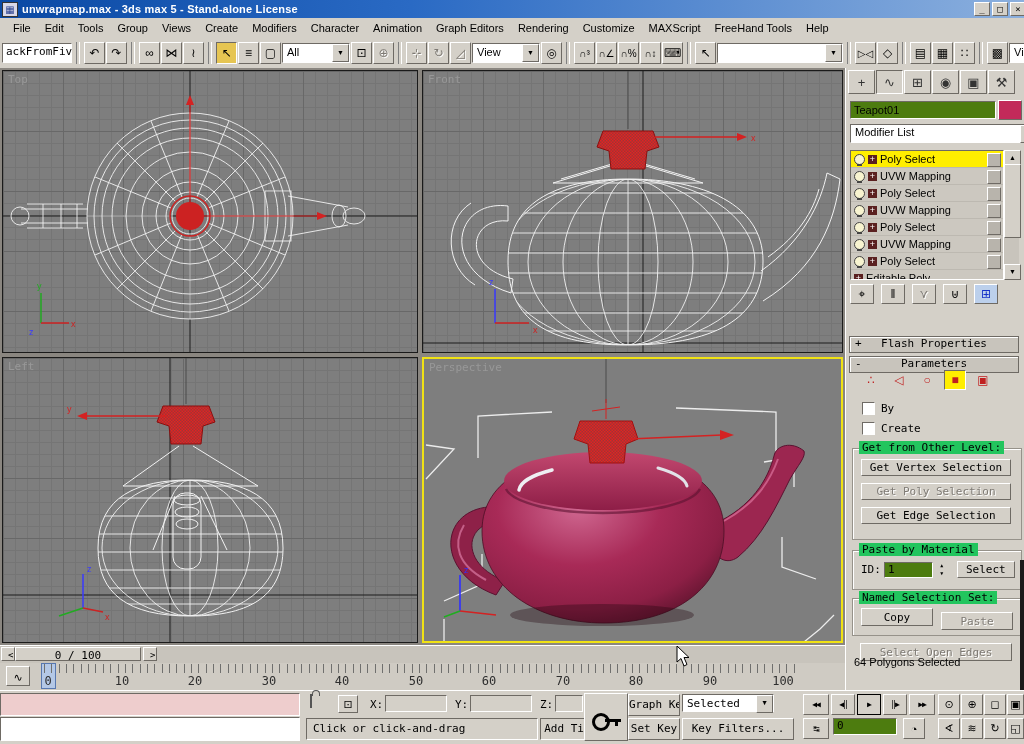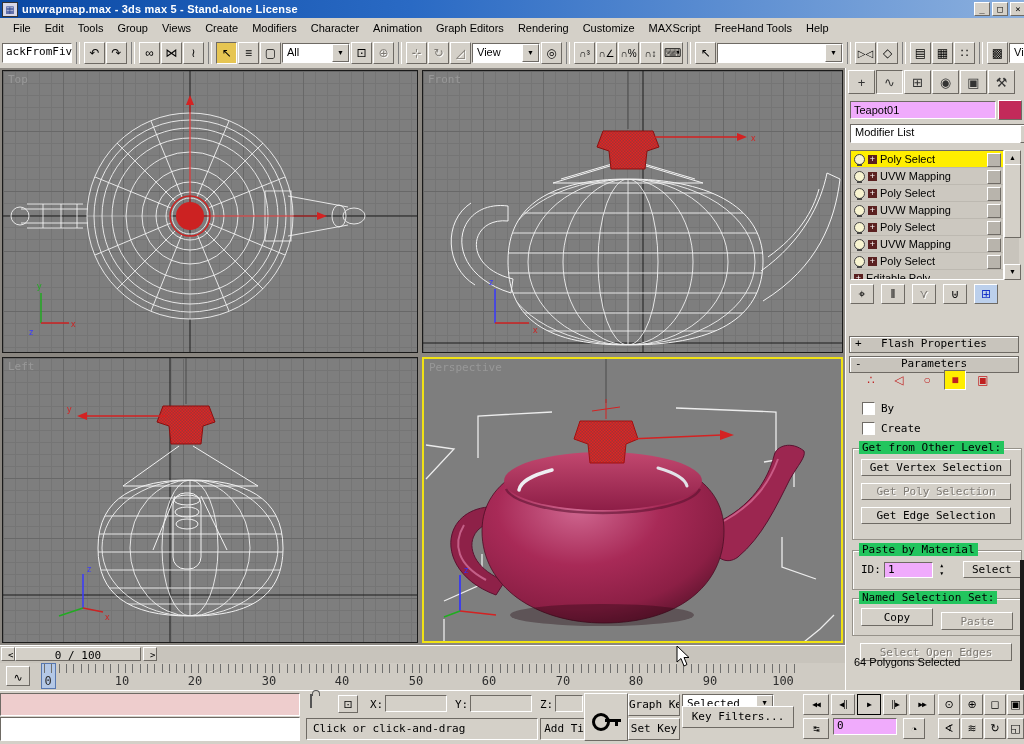--- a/index.html
+++ b/index.html
@@ -2,21 +2,21 @@
 <html><head>
 <meta charset="utf-8">
 <style>
   html,body{margin:0;padding:0;background:#555;}
   #app{position:relative;width:1024px;height:744px;background:#d4d0c8;overflow:hidden;
        font-family:"Liberation Sans","DejaVu Sans",sans-serif;font-size:11px;color:#000;
        -webkit-font-smoothing:none;}
   .mono{font-family:"DejaVu Sans Mono",monospace;}
   
   .raised{background:#d4d0c8;border:1px solid;border-color:#fff #6e6a64 #6e6a64 #fff;}
-  .sunken{background:#f0abfc;border:1px solid;border-color:#6e6a64 #fff #fff #6e6a64;}
+  .sunken{background:#4d7c0f;border:1px solid;border-color:#6e6a64 #fff #fff #6e6a64;}
   .sunken-gray{background:#d4d0c8;border:1px solid;border-color:#6e6a64 #fff #fff #6e6a64;}
   .disabled{color:#7e7a74;text-shadow:1px 1px 0 #fff;}
   
   .titlebar{position:absolute;left:0;top:0;width:1024px;height:18px;
     background:linear-gradient(90deg,#0a49a4,#2a6ac4 40%,#8cb0de);display:flex;align-items:center;padding:0 2px;}
   .app-icon{width:14px;height:13px;background:#d8d8e8;color:#203a8c;font-size:10px;line-height:13px;
     text-align:center;margin-right:4px;border:1px solid #333;}
   .title-text{color:#fff;font-weight:bold;font-size:11px;letter-spacing:.2px;}
   .win-controls{margin-left:auto;display:flex;gap:2px;}
   .winbtn{width:16px;height:14px;font-size:9px;line-height:12px;text-align:center;padding:0;
@@ -551,21 +551,21 @@
 
     <div class="group" style="top:482px;height:38px;">
       <span class="gtitle">Paste by Material</span>
       <div class="idrow">
         <span>ID:</span>
         <span class="sunken" style="width:44px;height:14px;line-height:14px;padding-left:3px;">1</span>
         <span class="spin">
           <span>▲</span>
           <span>▼</span>
         </span>
-        <button class="raised mono" style="width:58px;height:17px;margin-left:12px;padding:0;">Select</button>
+        <button class="raised mono" style="width:58px;height:17px;margin-left:6px;padding:0;">Select</button>
       </div>
     </div>
 
     <div class="group" style="top:530px;height:36px;">
       <span class="gtitle">Named Selection Set:</span>
       <button class="raised mono" style="position:absolute;left:8px;top:9px;width:72px;height:18px;padding:0;">Copy</button>
       <button class="raised mono disabled" style="position:absolute;left:88px;top:13px;width:72px;height:18px;padding:0;">Paste</button>
     </div>
 
     <button class="raised mono disabled" style="position:absolute;left:14px;top:575px;width:152px;height:18px;padding:0;white-space:nowrap;overflow:hidden;">Select Open Edges</button>
@@ -623,21 +623,21 @@
     <button class="keybtn raised">
       <span class="keyicon"></span>
     </button>
     <button class="bb raised cellbtn" style="left:628px;top:3px;width:52px;">Graph Key</button>
     <button class="bb raised cellbtn" style="left:628px;top:27px;width:52px;">Set Key</button>
 
     <span class="bb combo sunken mono" style="left:682px;top:3px;width:92px;height:18px;line-height:17px;">
       <span>Selected</span>
       <span class="dd">▼</span>
     </span>
-    <button class="bb raised cellbtn" style="left:682px;top:15px;width:112px;">Key Filters...</button>
+    <button class="bb raised cellbtn" style="left:682px;top:27px;width:112px;">Key Filters...</button>
 
     <button class="bb raised pbbtn" style="left:803px;top:3px;width:26px;">◀◀</button>
     <button class="bb raised pbbtn" style="left:831px;top:3px;width:24px;">◀‖</button>
     <button class="bb raised pbbtn" style="left:857px;top:3px;width:24px;border-color:#000;">▶</button>
     <button class="bb raised pbbtn" style="left:883px;top:3px;width:24px;">‖▶</button>
     <button class="bb raised pbbtn" style="left:909px;top:3px;width:26px;">▶▶</button>
 
     <button class="bb raised pbbtn" style="left:803px;top:27px;width:26px;font-size:10px;">↹</button>
     <span class="bb sunken mono" style="left:833px;top:27px;width:64px;height:17px;padding-left:3px;">0</span>
     <button class="bb raised navbtn" style="left:903px;top:27px;">◔</button>

